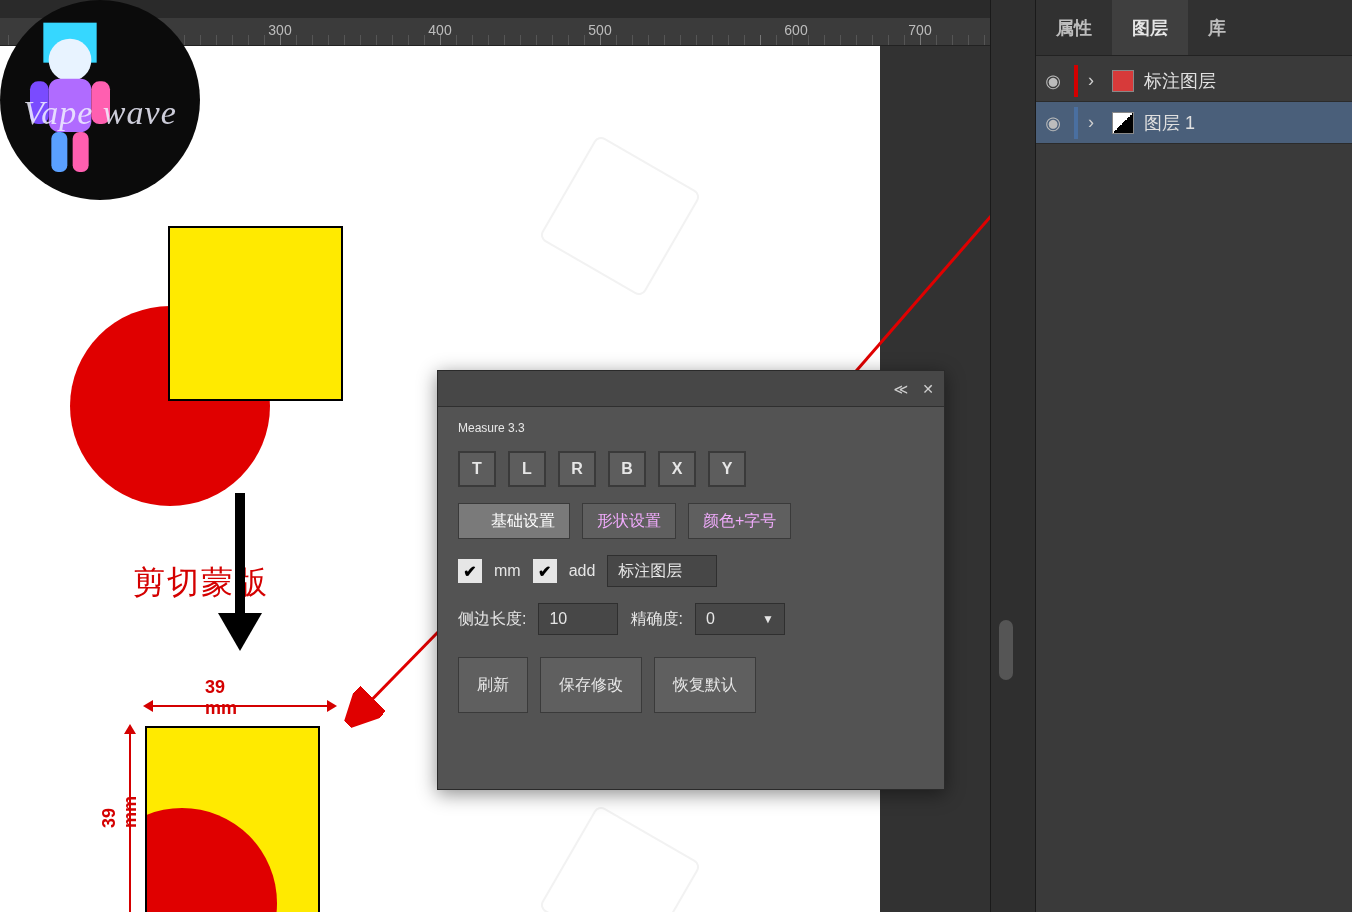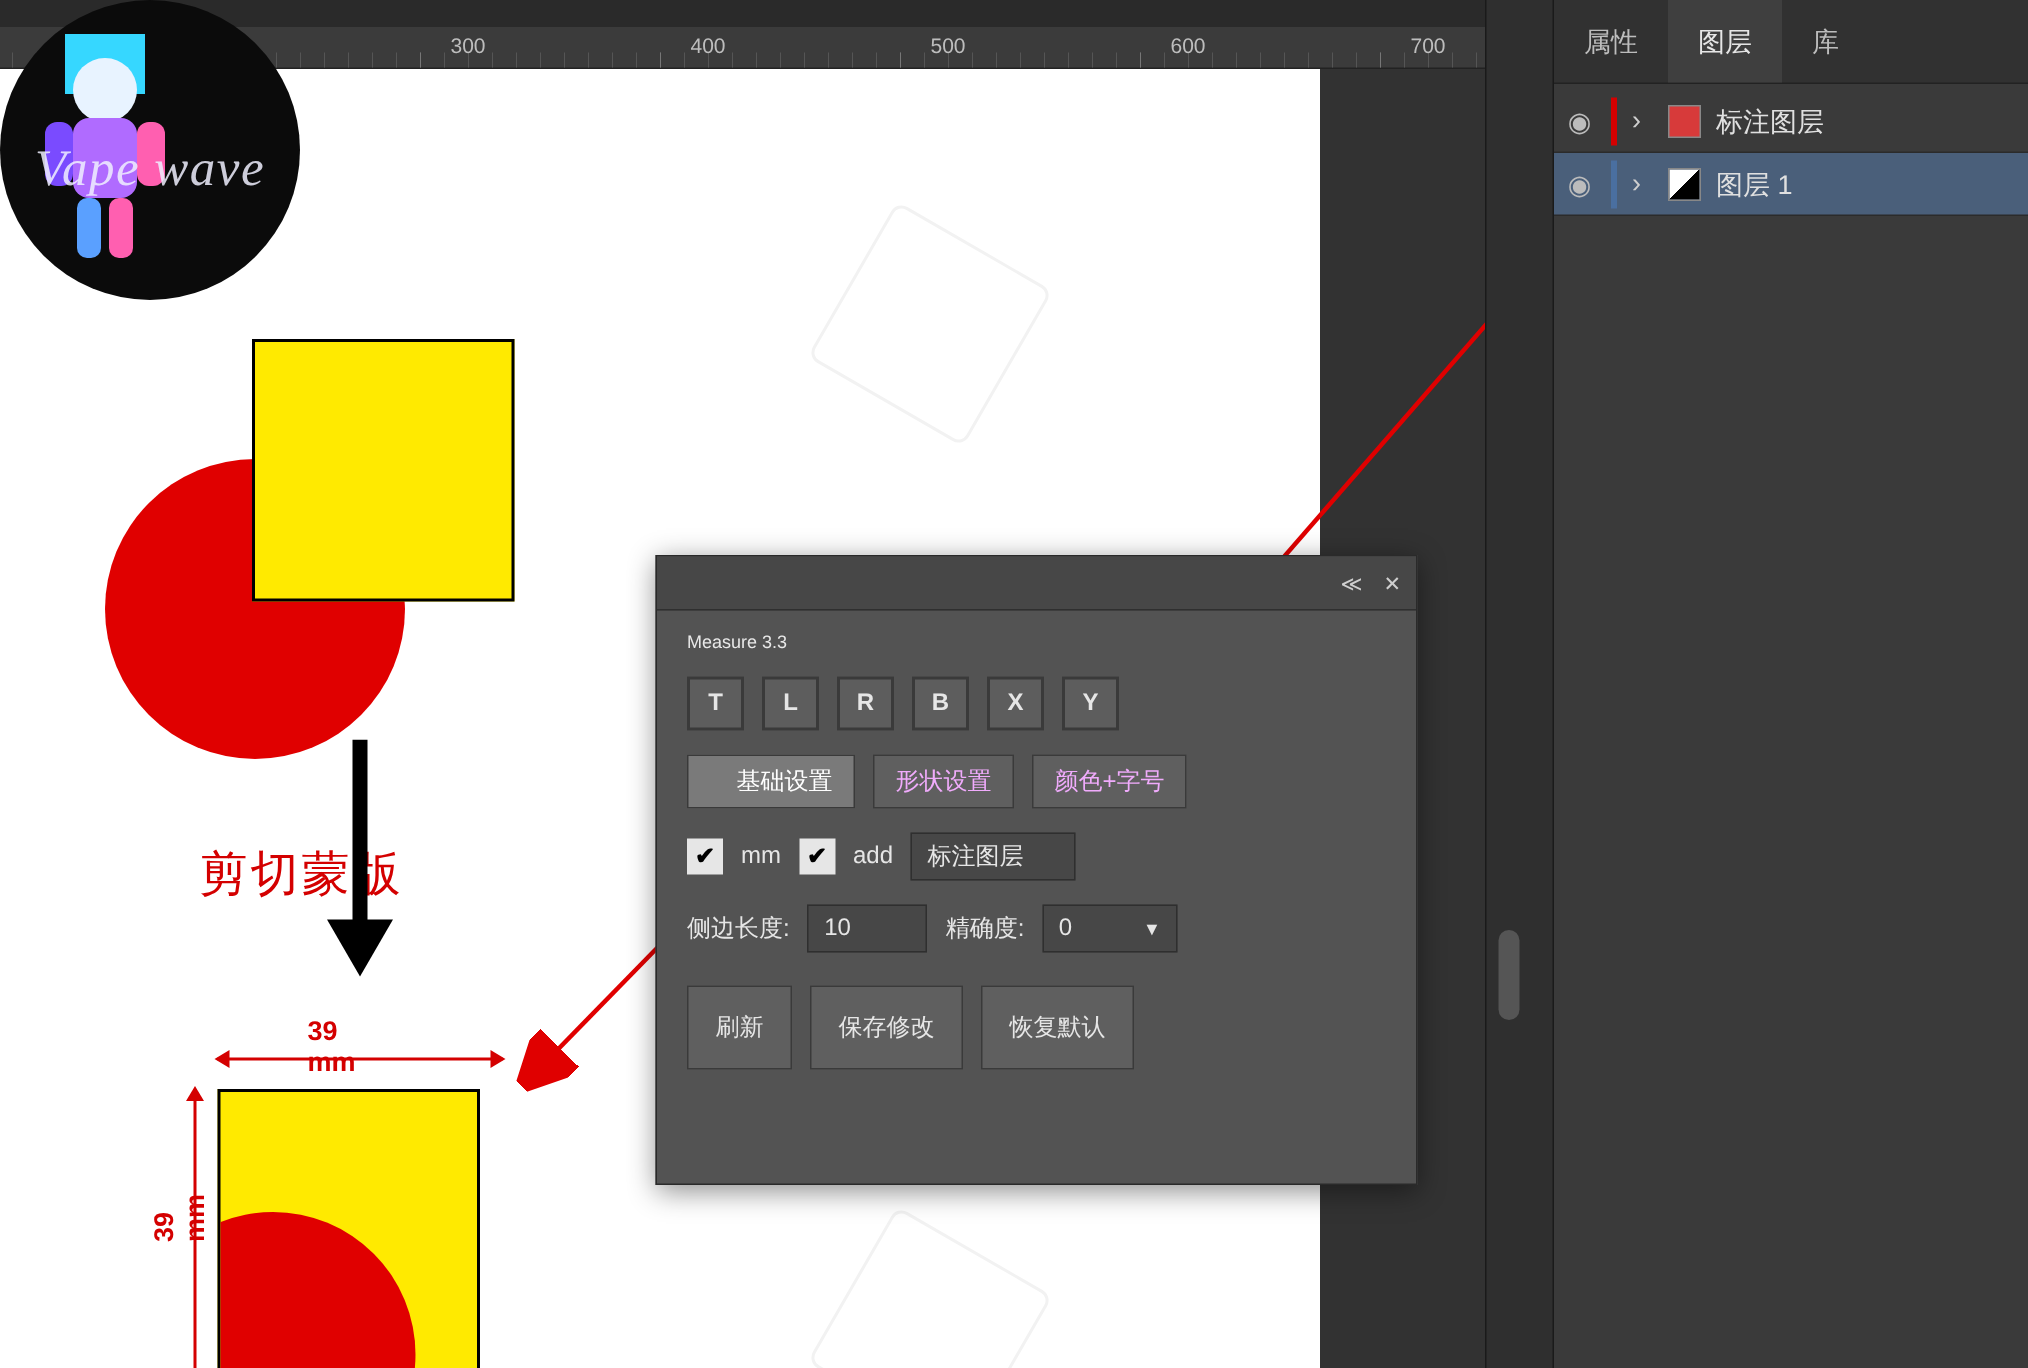--- a/index.html
+++ b/index.html
@@ -24,21 +24,20 @@
     top: 18px; left: 0; width: 990px; height: 28px;
     background: #3b3b3b;
     border-bottom: 1px solid #222;
     color: #bdbdbd;
     font-size: 14px;
   }
   .ruler-h .tick {
     position: absolute;
     top: 4px;
     transform: translateX(-50%);
-    margin-left: 32px;
   }
   .ruler-h .tickmarks {
     position: absolute; bottom: 0; left:0; right:0; height:10px;
     background-image:
       linear-gradient(to right, #777 1px, transparent 1px),
       linear-gradient(to right, #555 1px, transparent 1px);
     background-size: 160px 100%, 16px 100%;
     background-position: -40px 0, -40px 0;
   }
 
@@ -170,20 +169,21 @@
     position:absolute;
     top:0; left:1036px; right:0; height:912px;
     background:#3a3a3a;
   }
   .panel-tabs {
     display:flex;
     height:56px;
     align-items:stretch;
     background:#313131;
     border-bottom:1px solid #222;
+    font-weight:bold;
   }
   .panel-tabs .tab{
     padding:16px 20px 10px;
     color:#bdbdbd;
     font-size:18px;
     cursor:pointer;
   }
   .panel-tabs .tab.active{
     background:#3f3f3f;
     color:#e6e6e6;
@@ -313,21 +313,21 @@
 </style>
 </head>
 <body>
 
 <div class="toolbar-top"></div>
 <div class="ruler-h">
   <div class="tickmarks"></div>
   <span class="tick" style="left:280px">300</span>
   <span class="tick" style="left:440px">400</span>
   <span class="tick" style="left:600px">500</span>
-  <span class="tick" style="left:760px">600</span>
+  <span class="tick" style="left:796px">600</span>
   <span class="tick" style="left:920px">700</span>
 </div>
 
 <div class="canvas">
   <div class="watermark" style="left:560px; top:110px"></div>
   <div class="watermark" style="left:560px; top:780px"></div>
 
   <div class="art-circle"></div>
   <div class="art-square"></div>
 

